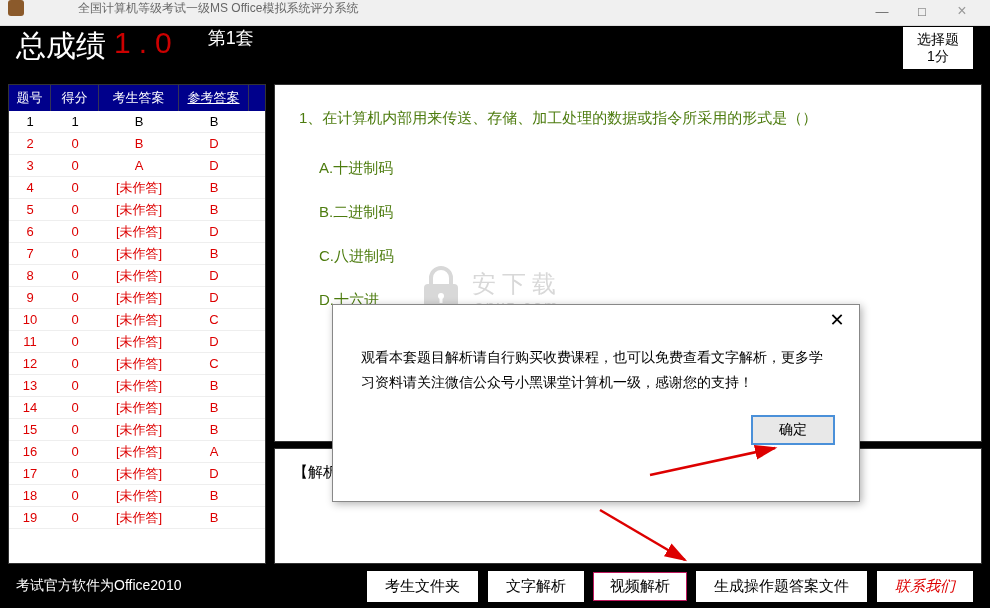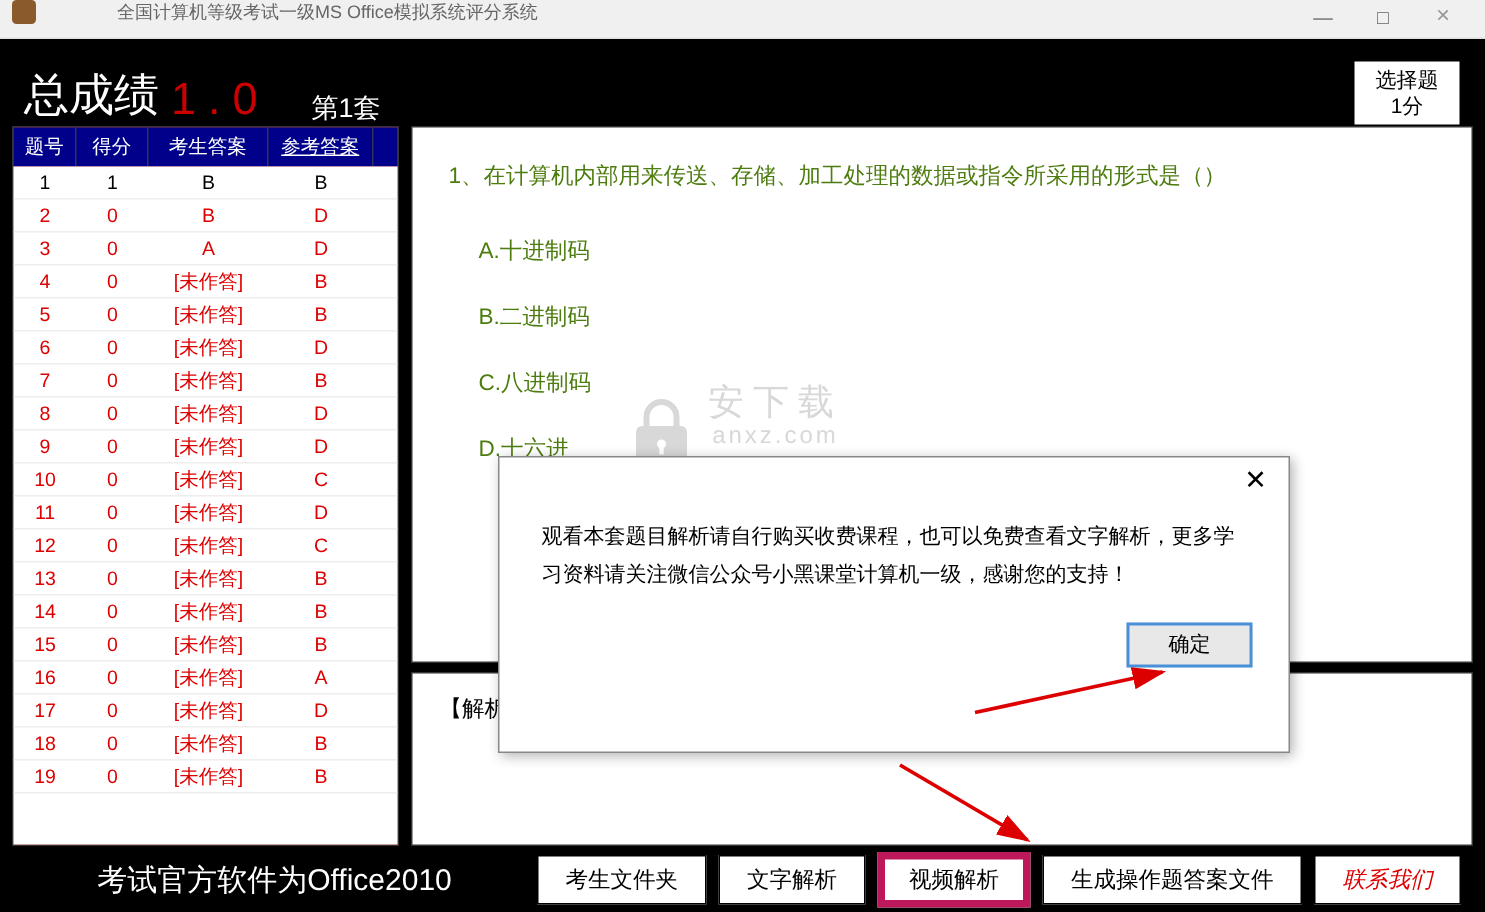--- a/index.html
+++ b/index.html
@@ -7,21 +7,21 @@
     
     .titlebar { height: 26px; background: #f0f0f0; display: flex; align-items: flex-start; padding: 0 8px; font-size: 12px; color: #666; border-bottom: 1px solid #ddd; gap: 48px; }
     .titlebar-icon { width: 16px; height: 16px; background: #8b5a2b; border-radius: 3px; margin-right: 6px; }
     .titlebar-title { flex: 1; }
     .win-controls { display: flex; }
     .win-btn { width: 40px; height: 22px; display: flex; align-items: center; justify-content: center; color: #666; font-size: 13px; }
     .win-btn.close { color: #999; font-size: 16px; }
     
     .main-area { background: #000; height: 582px; display: flex; flex-direction: column; }
     
-    .header-bar { height: 58px; background: #000; display: flex; align-items: flex-end; padding: 0 16px; }
+    .header-bar { height: 58px; background: #000; display: flex; align-items: flex-start; padding: 0 16px; }
     .total-score-label { color: #fff; font-size: 30px; font-weight: normal; margin-right: 8px; }
     .total-score-value { color: #c00; font-size: 30px; font-weight: normal; margin-right: 28px; letter-spacing: 8px; }
     .set-label { color: #fff; font-size: 18px; }
     .header-spacer { flex: 1; }
     .header-btn { background: #fff; border: 1px solid #000; padding: 6px 18px; font-size: 16px; margin-left: 10px; cursor: pointer; }
     .header-btn-multi { text-align: center; line-height: 1.2; font-size: 14px; padding: 4px 14px; }
     
     .content-row { flex: 1; display: flex; padding: 0 8px; gap: 8px; min-height: 0; }
     
     .left-panel { width: 258px; background: #ef4444; display: flex; flex-direction: column; border: 1px solid #333; }
@@ -44,26 +44,26 @@
     .red { color: #d00; }
     .black { color: #000; }
     
     .right-panel { flex: 1; display: flex; flex-direction: column; gap: 6px; min-height: 0; }
     .question-box { background: #fff; border: 1px solid #333; padding: 18px 24px; flex: 1; font-size: 15px; line-height: 2; color: #4d7c0f; position: relative; }
     .question-text { margin-bottom: 20px; }
     .option { margin-bottom: 14px; padding-left: 20px; }
     .analysis-box { background: #fff; border: 1px solid #333; padding: 14px 18px; height: 116px; font-size: 15px; color: #000; }
     
     .bottom-bar { height: 44px; background: #000; display: flex; align-items: center; padding: 0 16px; }
-    .bottom-info { color: #fff; font-size: 20px; flex: 1; text-align: center; }
+    .bottom-info { color: #fff; font-size: 14px; flex: 1; }
     .bottom-btn { background: #fff; border: 1px solid #000; padding: 6px 18px; font-size: 15px; margin-left: 8px; cursor: pointer; }
-    .bottom-btn.active { border: 5px solid #be185d; padding: 4px 16px; }
+    .bottom-btn.active { border: 1px solid #be185d; padding: 4px 16px; }
     .bottom-btn.contact { color: #d00; font-style: italic; }
     
-    .watermark { position: absolute; left: 410px; top: 252px; color: #d8d8d8; font-size: 24px; letter-spacing: 6px; pointer-events: none; }
+    .watermark { position: absolute; left: 410px; top: 268px; color: #d8d8d8; font-size: 24px; letter-spacing: 6px; pointer-events: none; }
     .watermark-sub { font-size: 16px; letter-spacing: 2px; color: #d8d8d8; text-align: center; margin-top: -2px; }
     .watermark-icon { position: absolute; left: 418px; top: 266px; width: 46px; height: 50px; pointer-events: none; }
     
     .dialog { position: absolute; left: 332px; top: 304px; width: 528px; height: 198px; background: #fff; border: 1px solid #888; box-shadow: 2px 2px 8px rgba(0,0,0,0.3); z-index: 100; }
     .dialog-title { height: 30px; display: flex; justify-content: flex-end; align-items: center; padding: 0 10px; }
     .dialog-close { font-size: 18px; cursor: pointer; width: 24px; text-align: center; }
     .dialog-body { padding: 10px 28px; font-size: 14px; line-height: 1.8; color: #000; }
     .dialog-footer { display: flex; justify-content: flex-end; padding: 10px 24px 16px; }
     .dialog-ok { border: 2px solid #4a90d9; background: #e8e8e8; padding: 4px 26px; font-size: 14px; cursor: pointer; text-align: right; }
     

